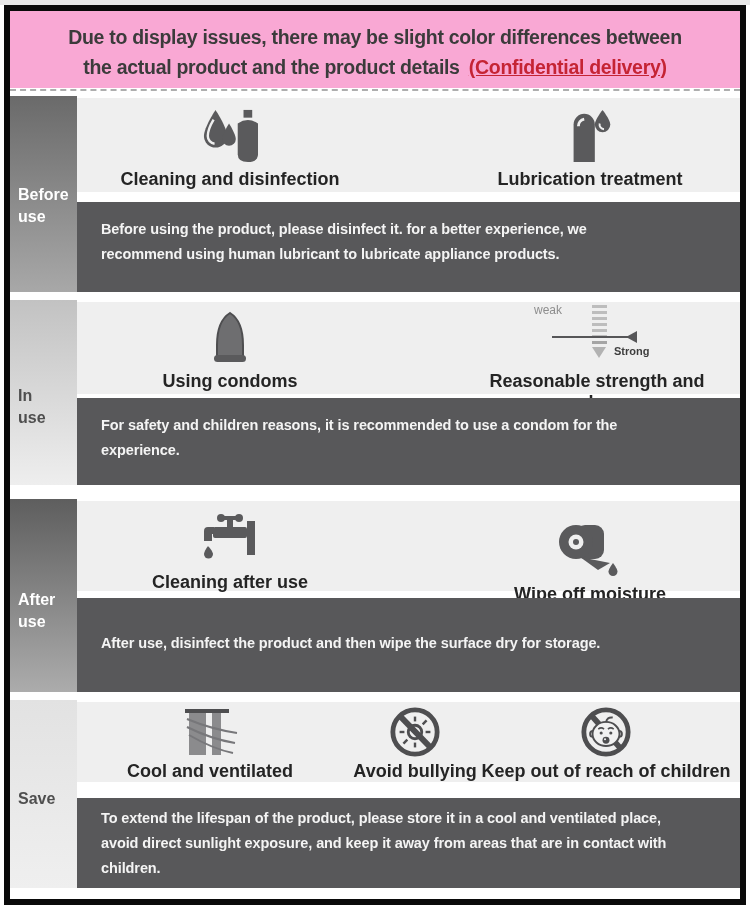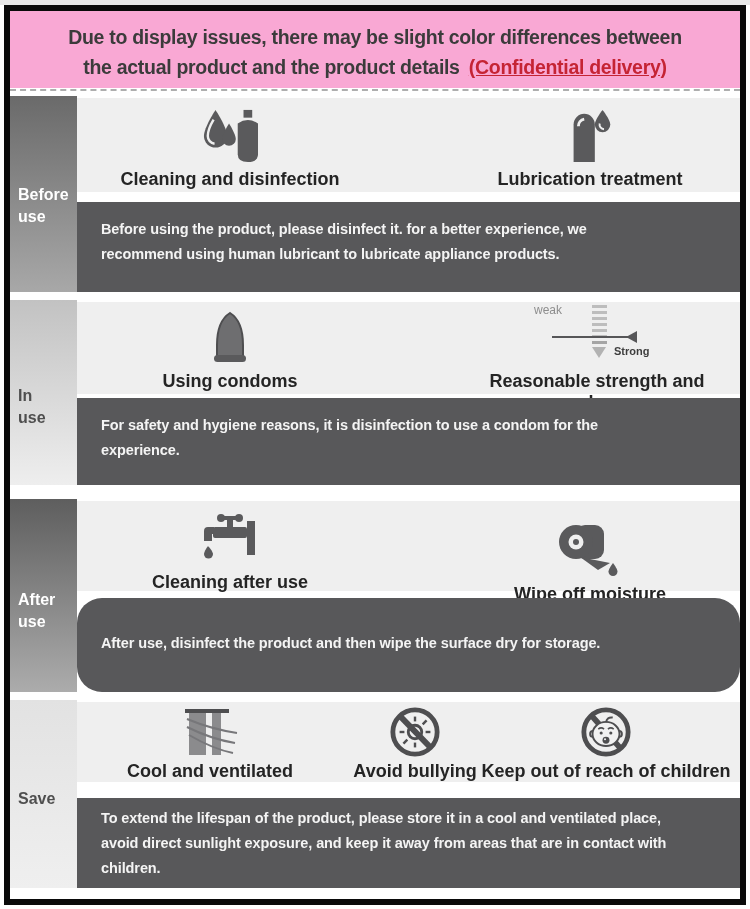--- a/index.html
+++ b/index.html
@@ -44,21 +44,21 @@
   #s2 .i1{left:23px;top:6px;width:260px} #s2 .i2{left:375px;top:0px;width:290px}
   #s2 .i2 .ic{height:66px;}
   #s3 .i1{left:23px;top:8px;width:260px} #s3 .i2{left:383px;top:20px;width:260px}
   #s4 .i1{left:13px;top:4px;width:240px} #s4 .i2{left:243px;top:4px;width:190px} #s4 .i3{left:393px;top:4px;width:272px}
 
   .bar{position:absolute;left:67px;width:663px;background:#58585a;color:#f4f4f4;
        font-weight:bold;font-size:14.5px;line-height:25px;white-space:pre-line;
        box-sizing:border-box;padding:15px 10px 0 24px;letter-spacing:-0.1px;}
   #s1 .bar{top:106px;height:90px;}
   #s2 .bar{top:98px;height:87px;}
-  #s3 .bar{top:99px;height:94px;padding-top:33px;border-radius:25px;}
+  #s3 .bar{top:99px;height:94px;padding-top:33px;}
   #s4 .bar{top:98px;height:90px;padding-top:8px;}
 
   
   .gauge{position:relative;width:150px;height:64px;margin:16px auto;text-align:center;}
   .g-weak{position:absolute;left:12px;top:0;font-size:12px;color:#8d8d8d;font-weight:normal;}
   .g-bars{position:absolute;left:70px;top:2px;}
   .g-bars i{display:block;width:15px;height:3px;background:#bdbdbd;margin-bottom:3px;}
   .g-line{position:absolute;left:30px;top:33px;width:76px;height:2px;background:#565658;}
   .g-tri{position:absolute;left:104px;top:28px;width:0;height:0;
          border-top:6px solid transparent;border-bottom:6px solid transparent;border-right:11px solid #565658;}
@@ -147,21 +147,21 @@
               <div class="g-line"></div>
               <div class="g-tri"></div>
               <div class="g-b2"></div>
               <div class="g-arr"></div>
               <span class="g-strong">Strong</span>
             </div>
           </div>
           <div class="item-label">Reasonable strength and weakness</div>
         </div>
       </div>
-      <div class="bar">For safety and hygiene reasons, it is disinfection to use a condom for the
+      <div class="bar">For safety and children reasons, it is recommended to use a condom for the
 experience.</div>
     </div>
 
     <div class="section" id="s3">
       <div class="side">
         <div class="side-label">After
 use</div>
       </div>
       <div class="strip">
         <div class="item i1">

